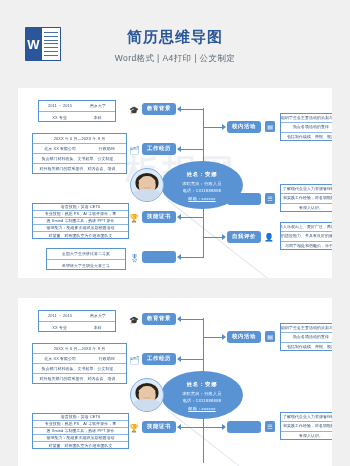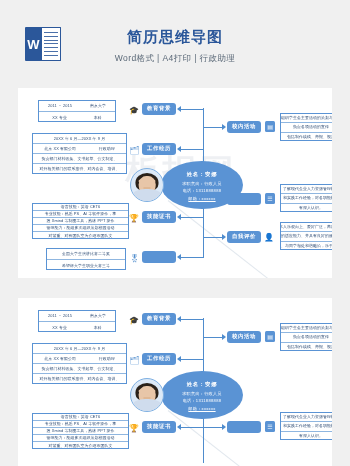--- a/index.html
+++ b/index.html
@@ -164,21 +164,21 @@
           <i></i>
           <i></i>
           <i></i>
           <i></i>
           <i></i>
       </div>
     </div>
 
     <div class="title-block">
       <div class="doc-title">简历思维导图</div>
-      <div class="doc-sub">Word格式 | A4打印 | 行政助理</div>
+      <div class="doc-sub">Word格式 | A4打印 | 公文制定</div>
     </div>
   </div>
 
   <div class="panel panel-1">
     <div class="map">
 
       <div class="watermark">板报网</div>
       <div class="diag-line"></div>
 
       <div class="textbox" style="left:20px; top:12px; width:78px; height:22px;">

